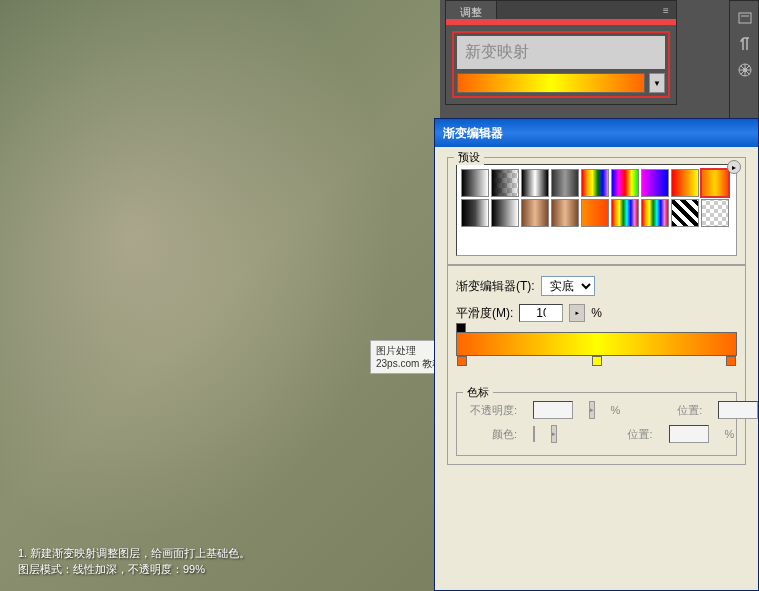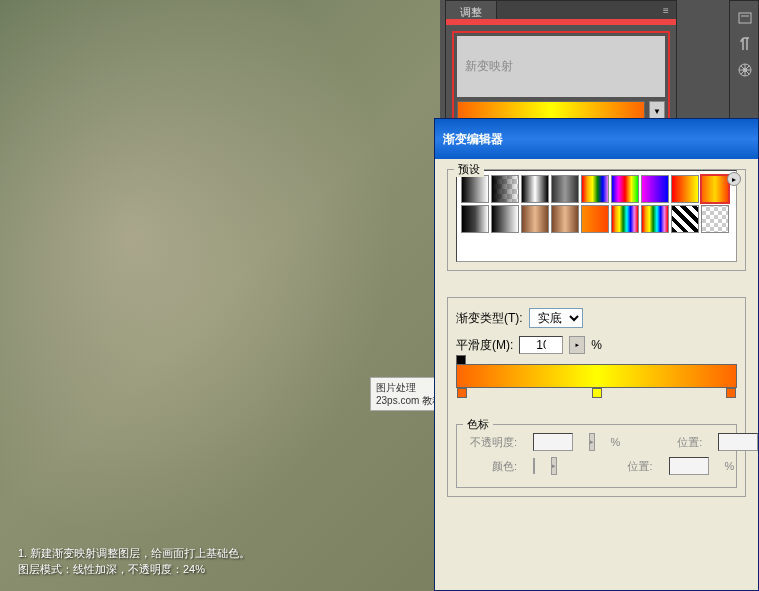--- a/index.html
+++ b/index.html
@@ -4,45 +4,45 @@
   <style>
     * { margin: 0; padding: 0; box-sizing: border-box; font-family: "Microsoft YaHei", sans-serif; }
     body { width: 759px; height: 591px; position: relative; background: #535353; overflow: hidden; }
     
     .bg-image { position: absolute; left: 0; top: 0; width: 440px; height: 591px; background: linear-gradient(135deg, #6b7a5a 0%, #8a9070 50%, #7a8060 100%); }
     .bg-image::before { content: ""; position: absolute; inset: 0; background: radial-gradient(ellipse at 30% 40%, rgba(230,210,190,0.4) 0%, transparent 60%); }
     
     .caption { position: absolute; left: 18px; bottom: 30px; color: #fff; font-size: 11px; text-shadow: 1px 1px 2px rgba(0,0,0,0.8); line-height: 1.4; }
     .caption2 { position: absolute; left: 18px; bottom: 14px; color: #fff; font-size: 11px; text-shadow: 1px 1px 2px rgba(0,0,0,0.8); }
     
-    .watermark { position: absolute; left: 370px; top: 340px; background: rgba(255,255,255,0.9); border: 1px solid #aaa; padding: 3px 5px; font-size: 10px; line-height: 1.3; color: #333; margin-top: 37px; }
+    .watermark { position: absolute; left: 370px; top: 340px; background: rgba(255,255,255,0.9); border: 1px solid #aaa; padding: 3px 5px; font-size: 10px; line-height: 1.3; color: #333; }
     
     
     .adjustments-panel { position: absolute; right: 82px; top: 0; width: 232px; background: #535353; border: 1px solid #2a2a2a; }
     .adj-tabs { height: 24px; background: #424242; display: flex; border-bottom: 6px solid #ef4444; }
     .adj-tab { padding: 4px 14px; font-size: 11px; color: #ddd; background: #535353; border-right: 1px solid #2a2a2a; }
     .adj-menu { margin-left: auto; width: 20px; padding: 4px; color: #bbb; font-size: 10px; text-align: center; }
     
     .adj-highlight { margin: 6px; border: 2px solid #e03030; padding: 3px; }
-    .adj-subtitle { background: #d0d0d0; color: #888; font-size: 12px; padding: 22px 8px; }
+    .adj-subtitle { background: #d0d0d0; color: #888; font-size: 16px; padding: 6px 8px; }
     .gradient-strip-row { display: flex; align-items: center; gap: 4px; margin-top: 4px; }
     .gradient-strip { flex: 1; height: 20px; background: linear-gradient(90deg, #ff6600 0%, #ffff00 50%, #ff6600 100%); border: 1px solid #666; }
     .dropdown-arrow { width: 16px; height: 20px; background: #d0d0d0; border: 1px solid #888; display: flex; align-items: center; justify-content: center; font-size: 8px; }
     
     
     .right-toolbar { position: absolute; right: 0; top: 0; width: 30px; height: 130px; background: #535353; border: 1px solid #2a2a2a; display: flex; flex-direction: column; gap: 8px; padding: 8px 6px; }
     .tool-icon { width: 18px; height: 18px; color: #bbb; display: flex; align-items: center; justify-content: center; }
     
     
     .dialog { position: absolute; left: 434px; top: 118px; width: 325px; height: 473px; background: #ece9d8; border: 1px solid #0a246a; }
-    .dialog-titlebar { height: 40px; background: linear-gradient(180deg, #0a5dc9 0%, #2a7de9 50%, #0a5dc9 100%); color: #fff; font-size: 12px; font-weight: bold; padding: 4px 8px; display: flex; align-items: center; }
+    .dialog-titlebar { height: 28px; background: linear-gradient(180deg, #0a5dc9 0%, #2a7de9 50%, #0a5dc9 100%); color: #fff; font-size: 12px; font-weight: bold; padding: 4px 8px; display: flex; align-items: center; }
     
     .dialog-body { padding: 10px 12px; font-size: 12px; color: #000; }
     
-    .presets-section { border: 1px solid #a0a0a0; padding: 0 8px 8px; position: relative; margin-bottom: 26px; }
+    .presets-section { border: 1px solid #a0a0a0; padding: 6px 8px 8px; position: relative; margin-bottom: 0; }
     .presets-label { position: absolute; top: -8px; left: 6px; background: #ece9d8; padding: 0 4px; font-size: 11px; }
     .presets-arrow { position: absolute; top: 2px; right: 4px; width: 14px; height: 14px; border: 1px solid #888; border-radius: 50%; font-size: 8px; display: flex; align-items: center; justify-content: center; background: #ddd; }
     
     .swatch-grid { background: #fff; border: 1px inset #999; padding: 4px; height: 92px; overflow-y: auto; }
     .swatch-row { display: flex; gap: 2px; margin-bottom: 2px; }
     .swatch { width: 28px; height: 28px; border: 1px solid #888; }
     .swatch.selected { outline: 2px solid #e03030; outline-offset: -1px; }
     
     .name-row { display: flex; align-items: center; gap: 6px; margin-bottom: 14px; }
     .name-row label { font-size: 12px; }
@@ -86,21 +86,21 @@
     .g-bw2 { background: linear-gradient(90deg,#000,#444,#fff); }
     .g-stripe { background: repeating-linear-gradient(45deg,#000 0 4px,#fff 4px 8px); }
     .g-check { background: repeating-conic-gradient(#ccc 0 25%, #fff 0 50%) 0/8px 8px; }
   </style>
 </head>
 <body>
 
 <div class="bg-image"></div>
 
 <div class="caption">1. 新建渐变映射调整图层，给画面打上基础色。</div>
-<div class="caption2">图层模式：线性加深，不透明度：24%</div>
+<div class="caption2">图层模式：线性加深，不透明度：99%</div>
 
 <div class="watermark">
   <div>图片处理</div>
   <div>23ps.com 教程网</div>
 </div>
 
 <div class="adjustments-panel">
   <div class="adj-tabs">
     <div class="adj-tab">调整</div>
     <div class="adj-menu">≡</div>
@@ -169,21 +169,21 @@
           <div class="swatch g-spectrum"></div>
           <div class="swatch g-stripe"></div>
           <div class="swatch g-check"></div>
         </div>
       </div>
     </div>
 
 
     <div class="gradient-type-section">
       <div class="type-row">
-        <label>渐变类型(T):</label>
+        <label>渐变编辑器(T):</label>
         <select class="type-select">
           <option>实底</option>
         </select>
       </div>
       <div class="type-row">
         <label>平滑度(M):</label>
         <input class="smooth-input" value="100" style="">
         <div class="spinner">▸</div>
         <span>%</span>
       </div>

